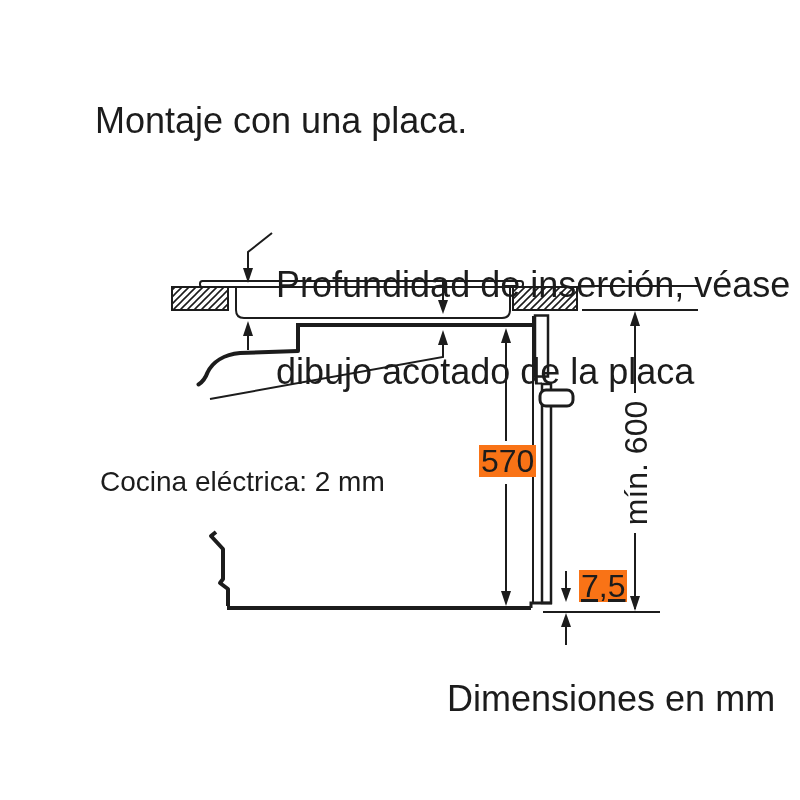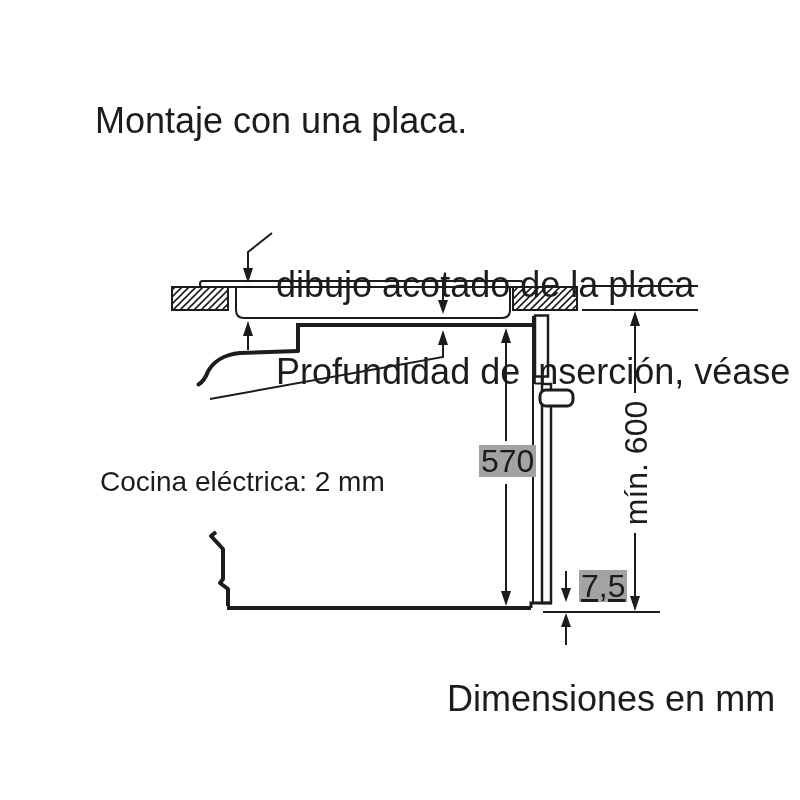--- a/index.html
+++ b/index.html
@@ -2,21 +2,21 @@
 <html style="--ink: #1c1c1c;"><head>
 <meta charset="utf-8">
 <style>
   html,body{margin:0;padding:0;background:#fff;}
   body{width:800px;height:800px;position:relative;overflow:hidden;
        font-family:"Liberation Sans", sans-serif;color:var(--ink,#1c1c1c);}
   #art{position:absolute;left:0;top:0;color:var(--ink,#1c1c1c);}
   .txt{position:absolute;white-space:pre;color:var(--ink,#1c1c1c);}
   .body-txt{font-size:36px;line-height:29px;}
   .block-txt{font-size:28px;line-height:32.5px;}
-  .dim-txt{font-size:32px;line-height:32px;background:#a3a3a3;padding:0 2px;}
+  .dim-txt{font-size:32px;line-height:32px;background:#f97316;padding:0 2px;}
   #dim-min600{width:160px;text-align:center;transform:rotate(-90deg);background:transparent;}
   #title{left:95px;top:106px;}
   #insertion-note{left:276px;top:212px;}
   #clearance-note{left:100px;top:401px;}
   #dim-570{left:479px;top:445px;}
   #dim-min600{left:554px;top:447px;}
   #dim-75{left:579px;top:570px;text-decoration:underline;}
   #footer{left:447px;top:684px;}
 </style>
 </head>
@@ -76,22 +76,22 @@
     <path d="M635,311 l-5,15 h10 z"></path>
     <path d="M635,611 l-5,-15 h10 z"></path>
     <path d="M566,602 l-5,-14 h10 z"></path>
     <path d="M566,613 l-5,14 h10 z"></path>
   </g>
 </svg>
 
 <div id="title" class="txt body-txt">Montaje con una placa.</div>
 
 <div id="insertion-note" class="txt body-txt">
+  <div>Profundidad de inserción, véase</div>
   <div>dibujo acotado de la placa</div>
-  <div>Profundidad de inserción, véase</div>
 </div>
 
 <div id="clearance-note" class="txt block-txt">
   <div>Cocina eléctrica: 2 mm</div>
 </div>
 
 <div id="dim-570" class="txt dim-txt">570</div>
 
 <div id="dim-min600" class="txt dim-txt">mín. 600</div>
 

